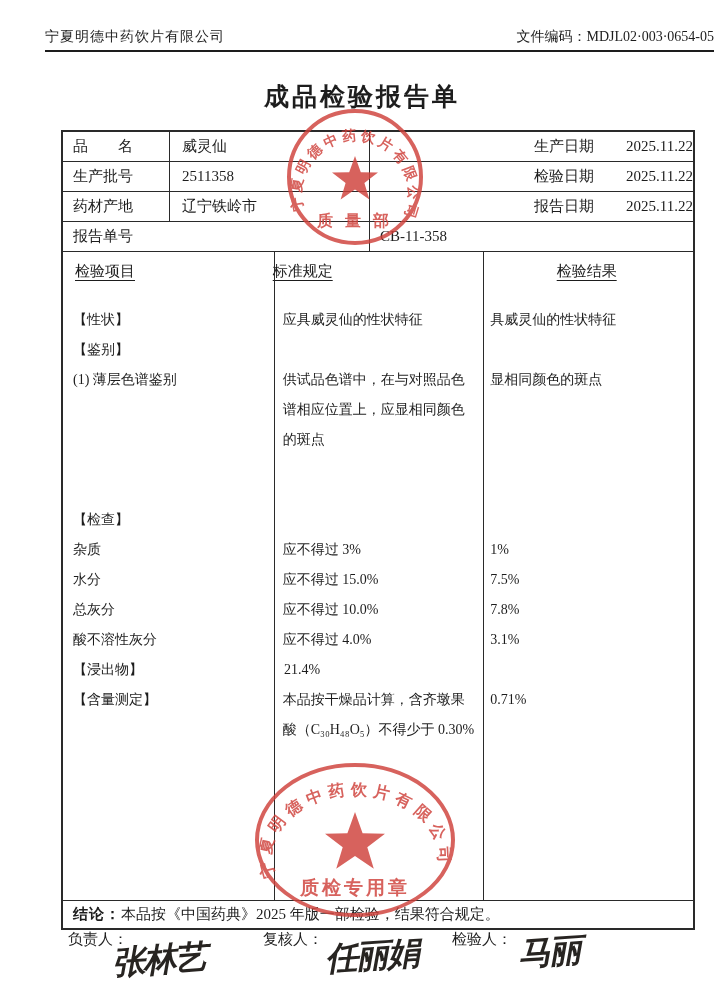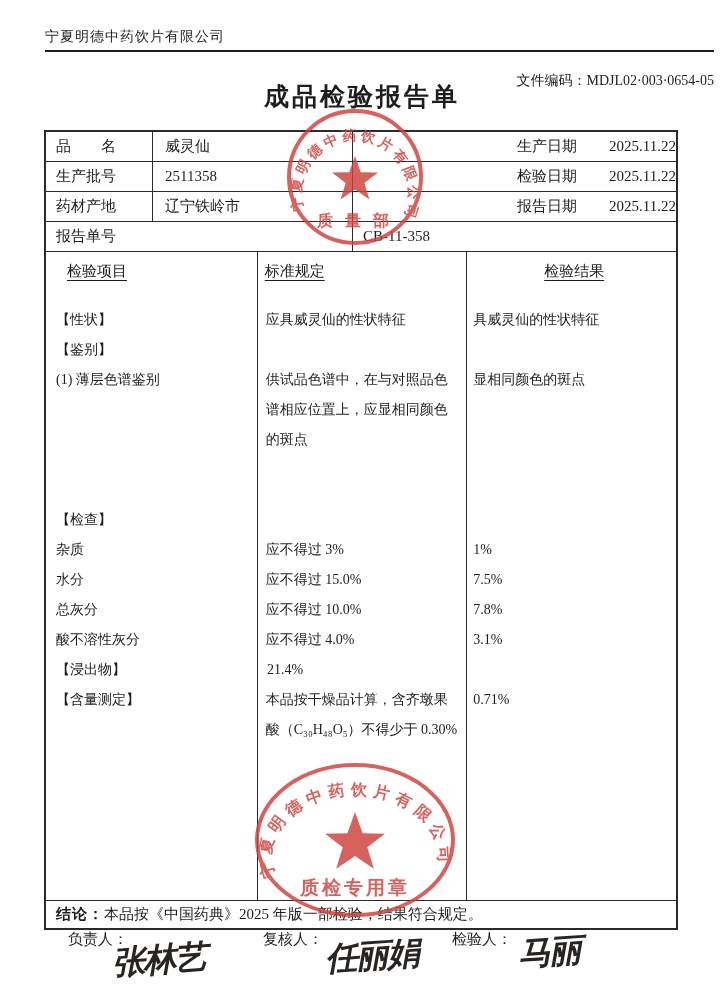--- a/index.html
+++ b/index.html
@@ -1,43 +1,43 @@
 <!DOCTYPE html>
 <html><head>
 <meta charset="utf-8">
 <style>
   html,body{margin:0;padding:0;background:#ffffff;}
   body{font-family:"Liberation Serif","DejaVu Serif",serif;color:#1d1d1d;}
   .page{position:relative;width:724px;height:1000px;background:#fff;overflow:hidden;}
 
   
   .hdr-company{position:absolute;left:45px;top:28px;font-size:14px;letter-spacing:1px;}
-  .hdr-code{position:absolute;right:10px;top:28px;font-size:14px;margin-top:44px;}
+  .hdr-code{position:absolute;right:10px;top:28px;font-size:14px;}
   .hdr-rule{position:absolute;left:45px;top:50px;width:669px;height:2px;background:#1d1d1d;}
   .doc-title{position:absolute;left:0;top:80px;width:724px;text-align:center;font-size:25px;font-weight:bold;letter-spacing:3px;}
 
   
-  .sheet{position:absolute;left:44px;top:130px;width:634px;border:2px solid #2a2a2a;box-sizing:border-box;}
+  .sheet{position:absolute;left:61px;top:130px;width:634px;border:2px solid #2a2a2a;box-sizing:border-box;}
 
   
   .info-row{display:flex;height:30px;line-height:29px;font-size:15px;border-bottom:1px solid #2a2a2a;box-sizing:border-box;}
   .i-label{width:107px;padding-left:10px;box-sizing:border-box;border-right:1px solid #2a2a2a;}
   .i-val{width:200px;padding-left:12px;box-sizing:border-box;border-right:1px solid #2a2a2a;}
   .i-right{flex:1;display:flex;justify-content:flex-end;}
   .i-rlabel{width:82px;padding-left:8px;}
   .i-rval{margin-left:10px;}
   .i-span-label{width:307px;padding-left:10px;box-sizing:border-box;border-right:1px solid #2a2a2a;}
   .i-span-val{padding-left:10px;}
 
   
   .main{position:relative;height:648px;font-size:14px;}
   .vline{position:absolute;top:0;bottom:0;width:1px;background:#2a2a2a;}
   .vline.a{left:211px;} .vline.b{left:420px;}
   .m-head{display:flex;height:53px;padding-top:10px;box-sizing:border-box;font-size:15px;}
-  .m-head span{text-decoration:underline;text-underline-offset:4px;margin-left:9px;}
+  .m-head span{text-decoration:underline;text-underline-offset:4px;}
   .mh1{width:211px;padding-left:12px;box-sizing:border-box;}
   .mh2{width:209px;text-align:left;}
   .mh3{width:214px;text-align:center;}
   .m-row{display:flex;line-height:30px;}
   .c1{width:211px;padding-left:10px;box-sizing:border-box;}
   .c2{width:209px;padding-left:10px;padding-right:6px;box-sizing:border-box;}
   .c3{width:214px;padding-left:10px;box-sizing:border-box;}
   .h30{min-height:30px;} .h60{min-height:60px;} .gap50{height:50px;}
 
   

